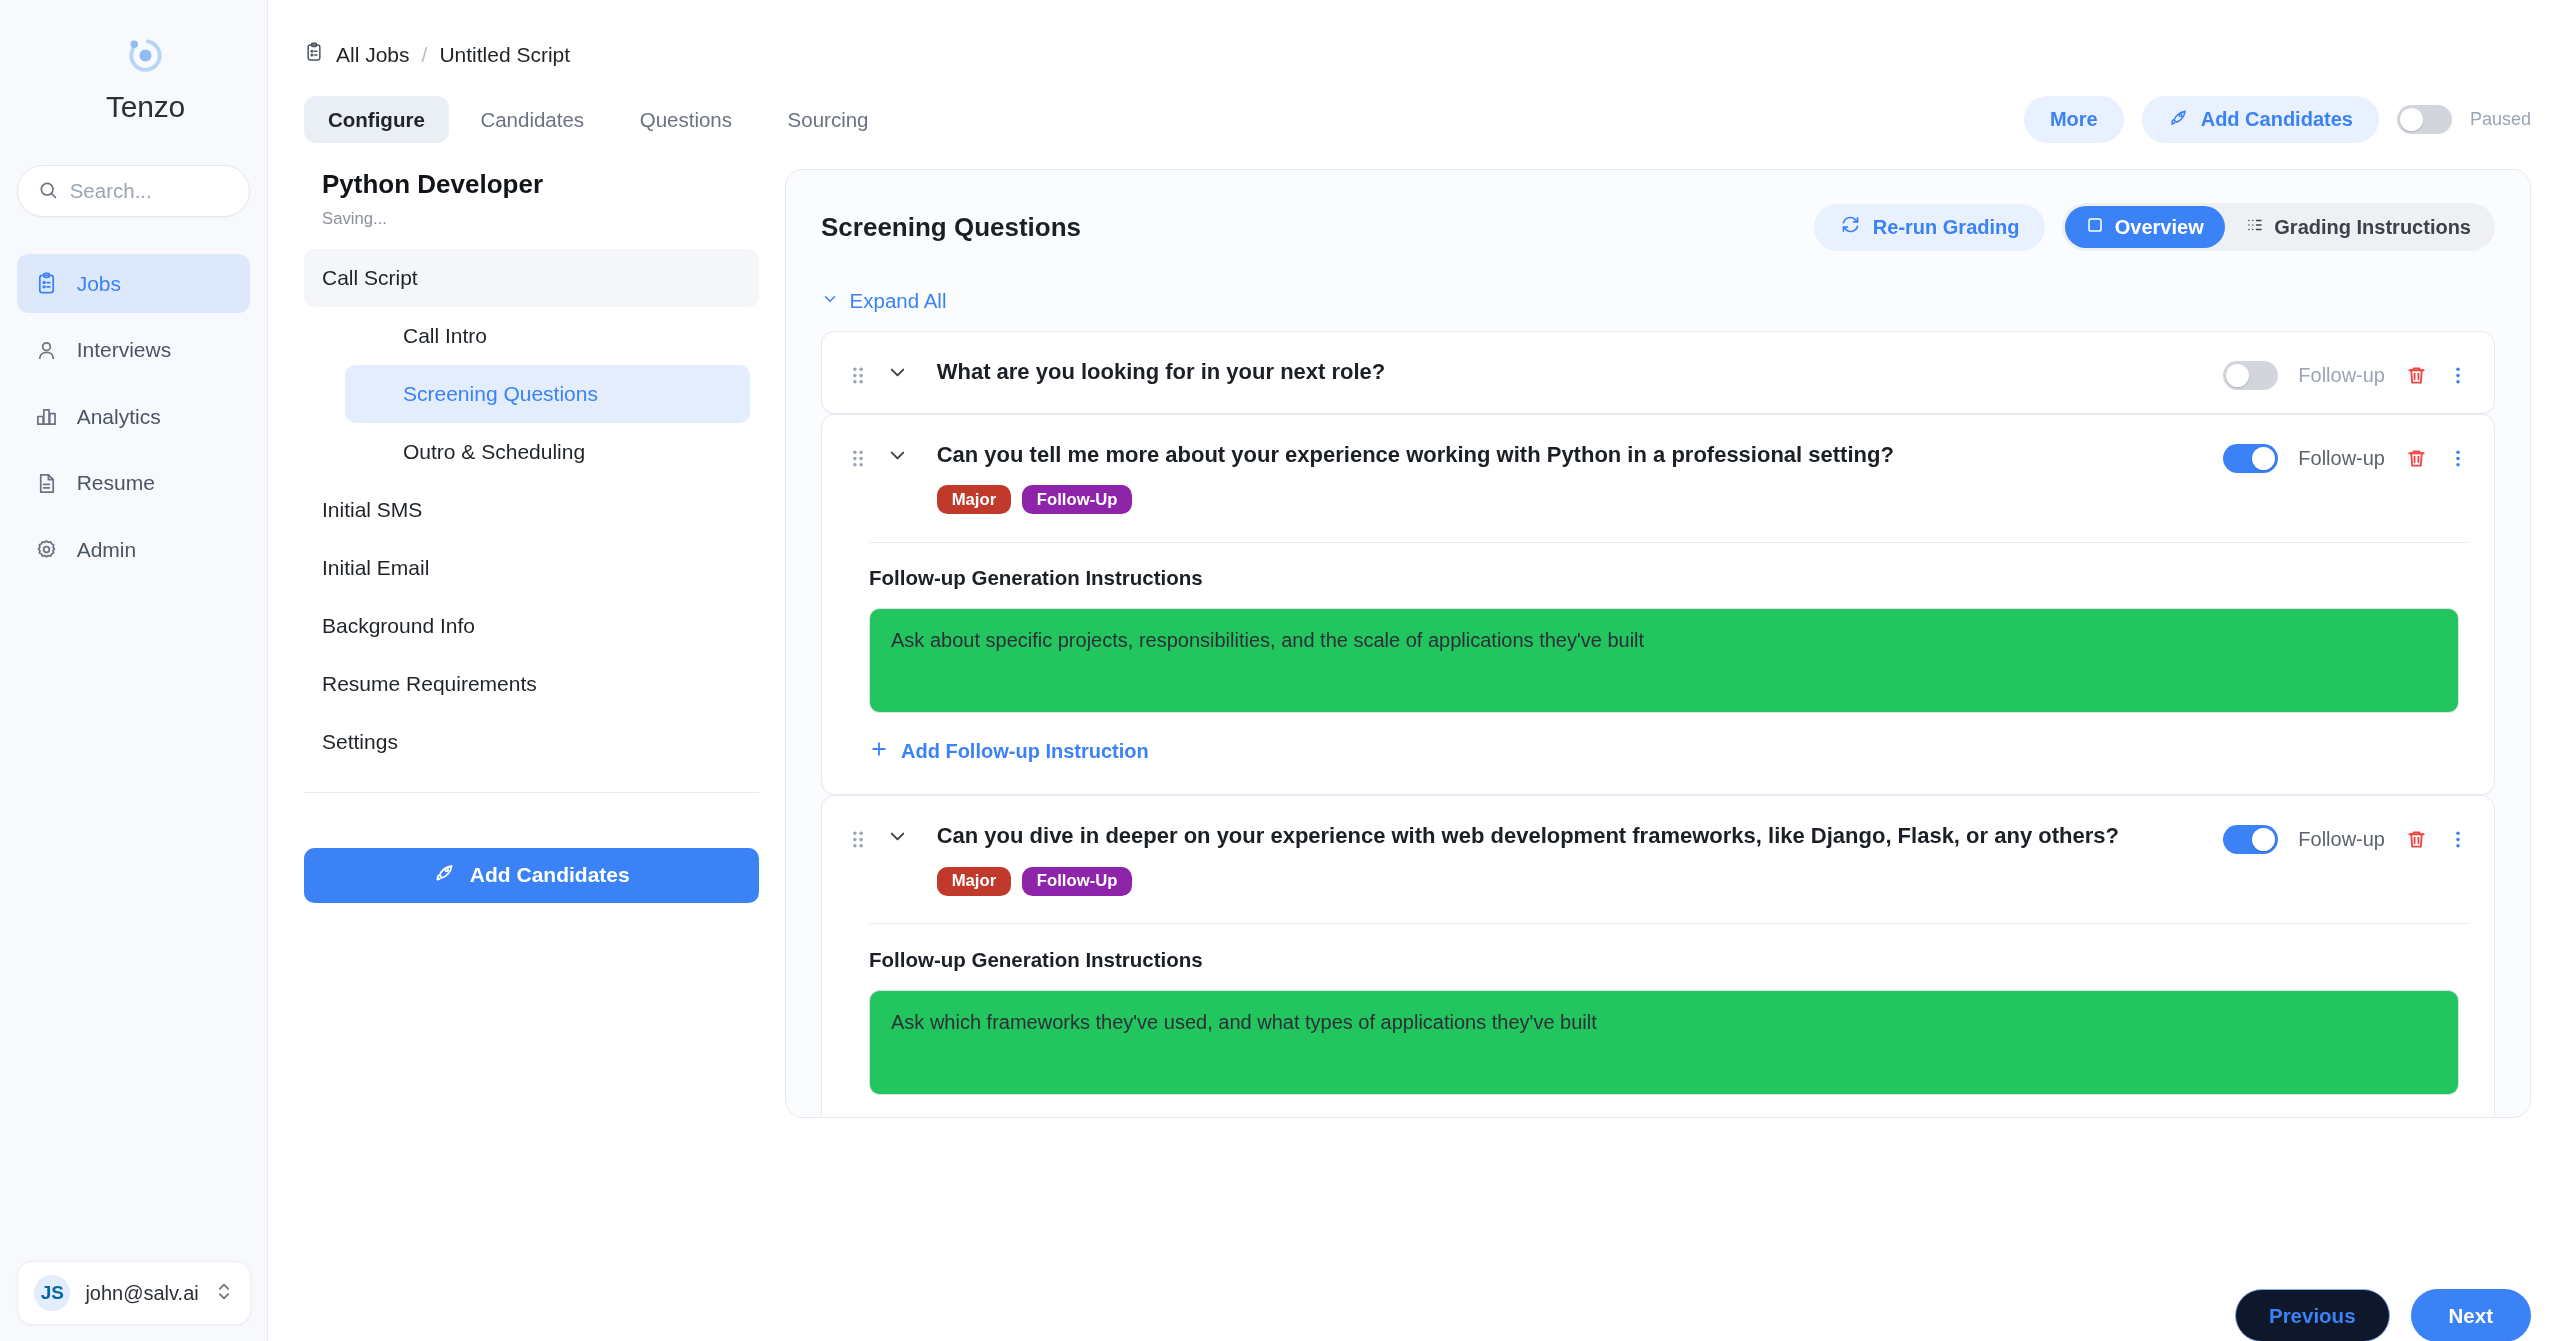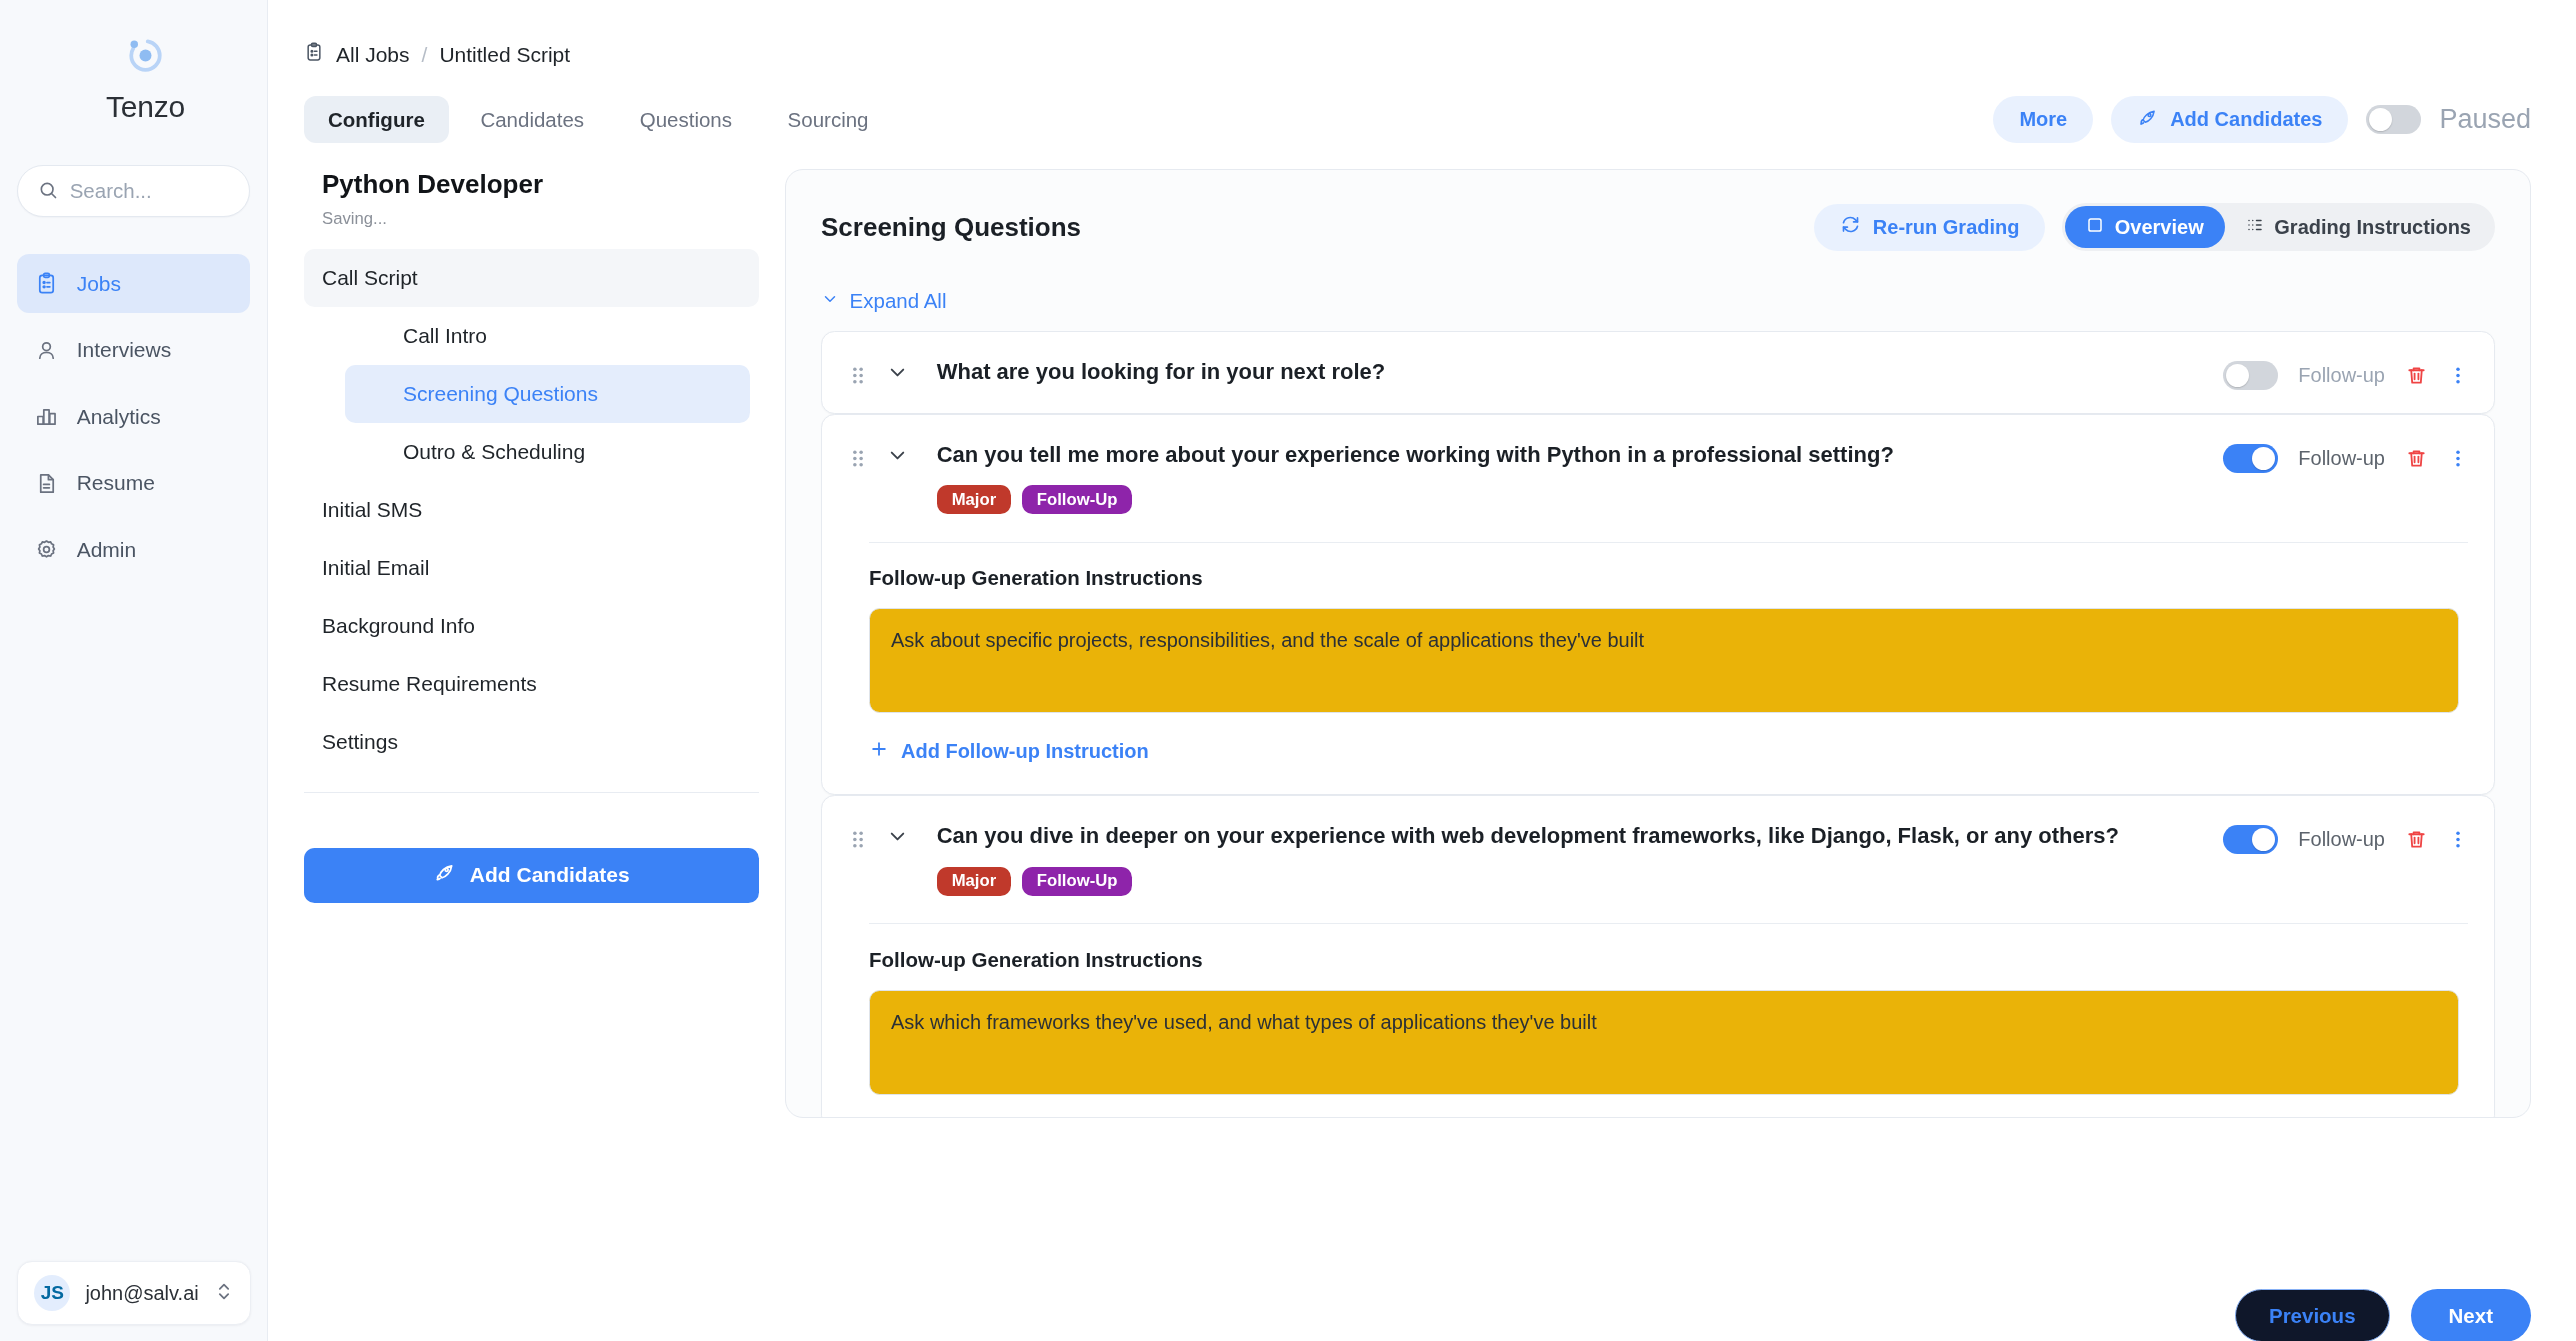--- a/index.html
+++ b/index.html
@@ -99,21 +99,21 @@
   .switch {
     width: 55px; height: 29px; border-radius: 14.4px; background: #d2d6dc;
     position: relative; cursor: pointer; flex: 0 0 55px;
   }
   .switch .knob {
     position: absolute; top: 3px; left: 3px; width: 23px; height: 23px;
     border-radius: 50%; background: #fff; box-shadow: 0 0.8px 1.5px rgba(0,0,0,.2);
   }
   .switch.on { background: #3b82f6; }
   .switch.on .knob { left: 29px; }
-  .switch-label { font-size: 27px; color: #9aa4b2; }
+  .switch-label { font-size: 18px; color: #9aa4b2; }
 
   .content { flex: 1; display: flex; padding: 26px 45px 0 36px; gap: 26px; min-height: 0; }
 
   
   .scriptnav { width: 455px; flex: 0 0 455px; display: flex; flex-direction: column; }
   .job-title { font-size: 26px; font-weight: bold; color: #111418; padding-left: 18px; }
   .saving { font-size: 16.7px; color: #8b9099; padding-left: 18px; margin-top: 9px; }
   .sn-list { margin-top: 20px; display: flex; flex-direction: column; }
   .sn-item {
     height: 58px; display: flex; align-items: center;
@@ -182,21 +182,21 @@
   .badge.followup { background: #8e24aa; }
   .qctrls { display: flex; align-items: center; gap: 20px; margin-left: 20px; padding-top: 3px; }
   .qctrls .switch-label { color: #5c636c; font-size: 20px; }
   .icon-btn { background: none; border: none; cursor: pointer; display: flex; align-items: center; }
 
   .qsep { height: 0.8px; background: #e9edf2; margin: 23px 26px 0 47px; }
   .qsection { padding: 24px 35px 30px 47px; }
   .qsection-title { font-size: 20.5px; font-weight: bold; color: #1b2026; }
   .qtextarea {
     margin-top: 18px; width: 100%; min-height: 105px;
-    border: 0.8px solid #dfe4ea; border-radius: 10.6px; background: #eab308;
+    border: 0.8px solid #dfe4ea; border-radius: 10.6px; background: #22c55e;
     padding: 20px 21px; font-family: "Liberation Sans", sans-serif;
     font-size: 20px; color: #2b3036; resize: none; outline: none;
   }
   .add-link {
     display: flex; align-items: center; gap: 12px; margin-top: 23px;
     color: #3b82f6; font-size: 20px; font-weight: bold; cursor: pointer; width: fit-content;
   }
 
   .footer-nav {
     display: flex; justify-content: flex-end; gap: 21px;

